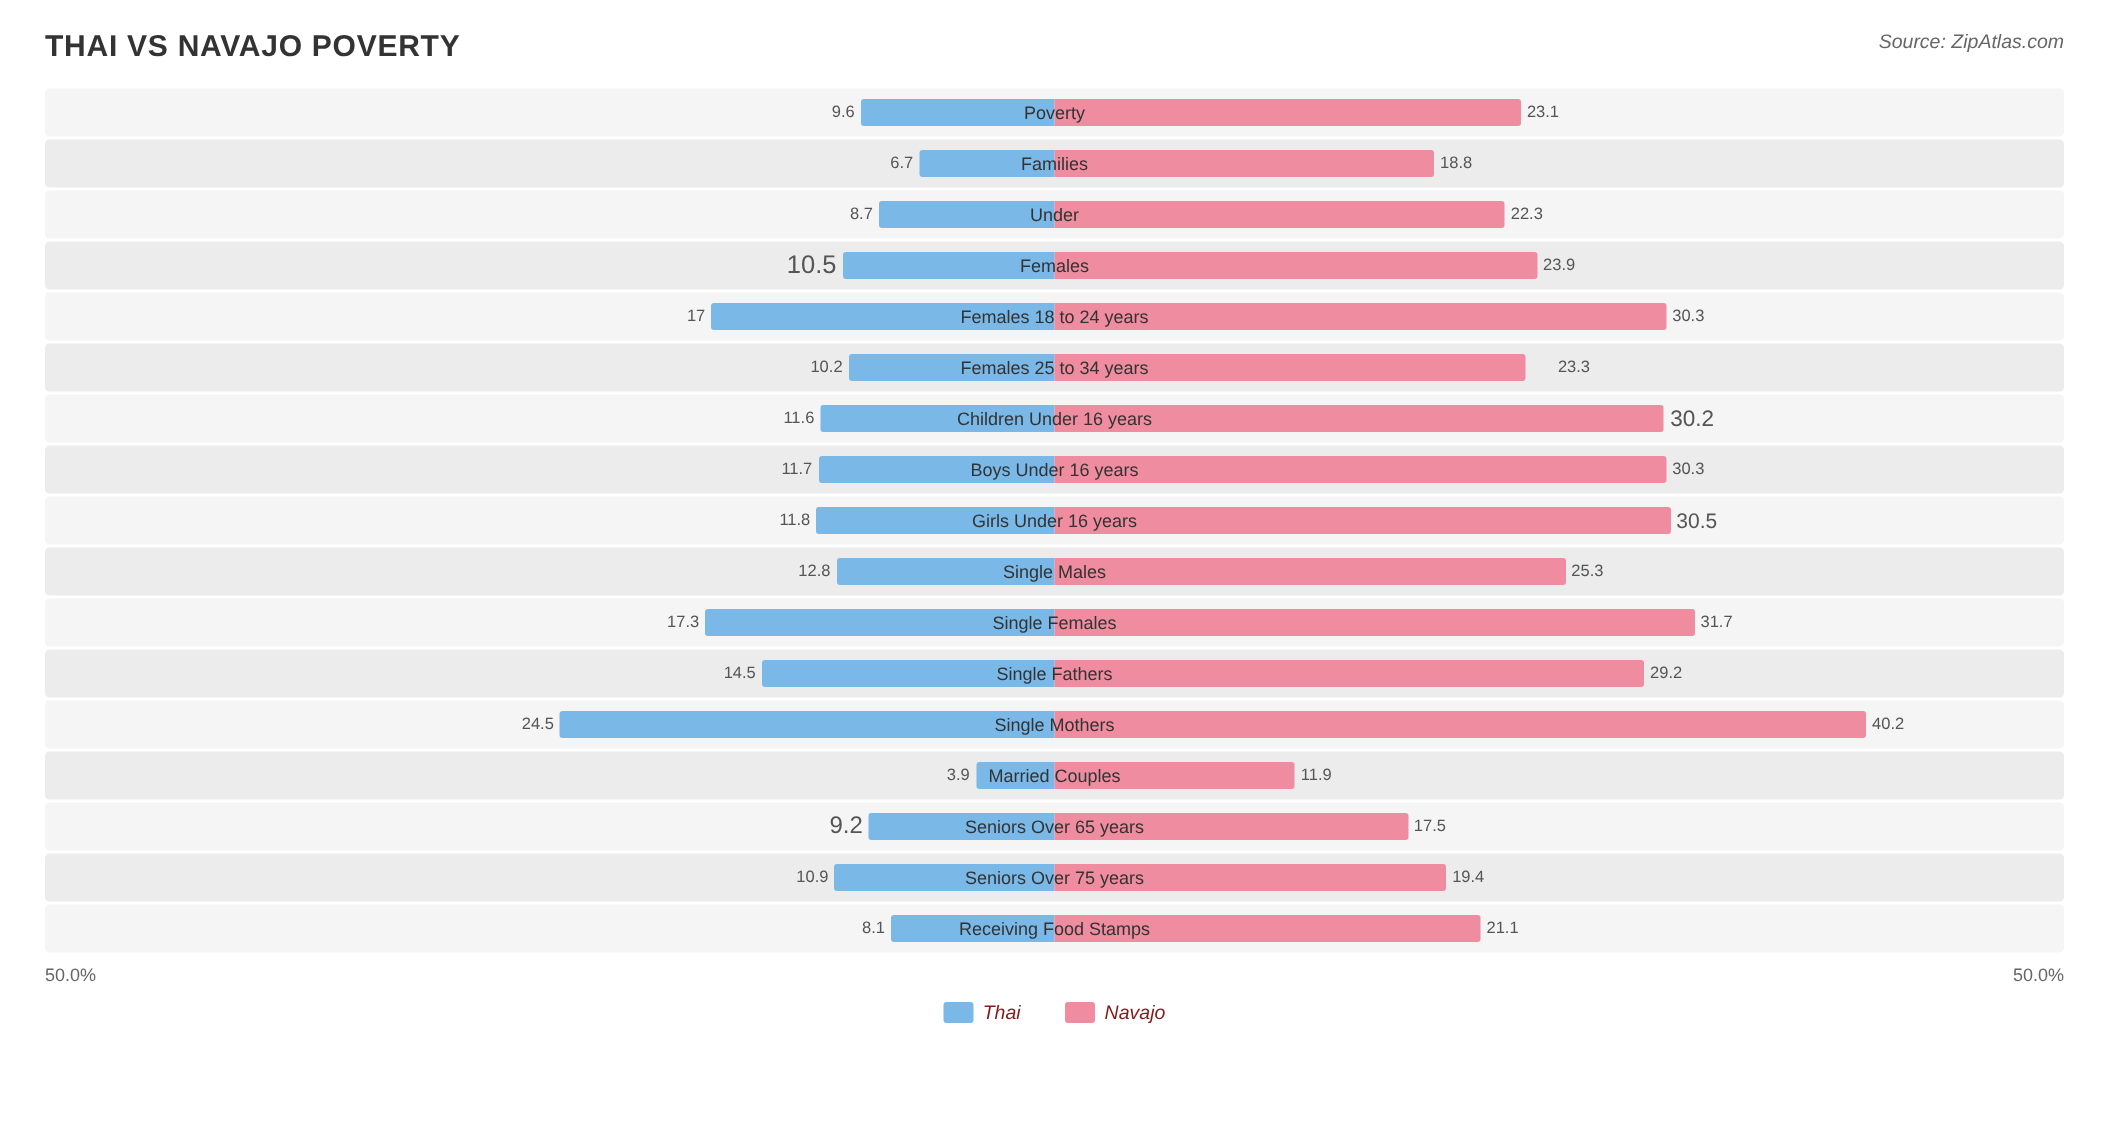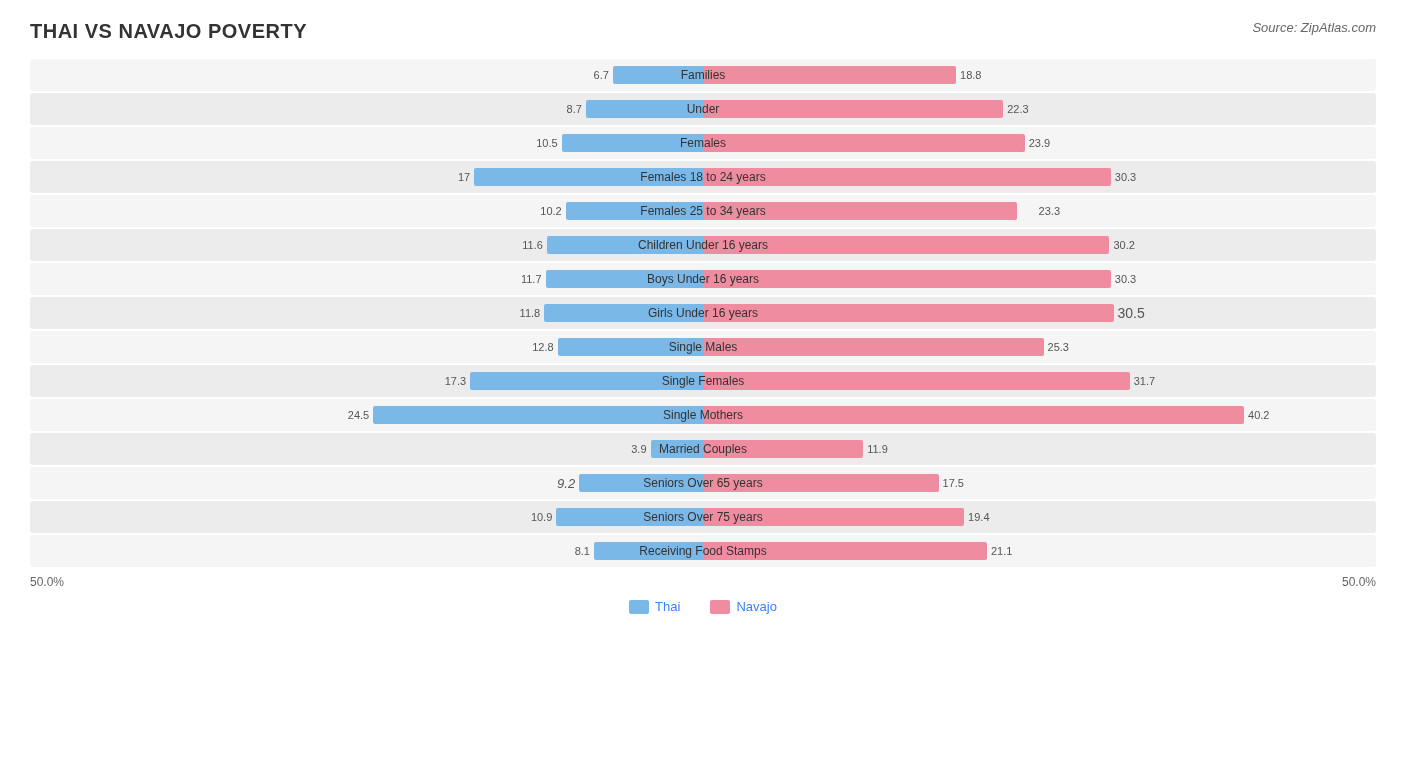--- a/index.html
+++ b/index.html
@@ -115,21 +115,22 @@
       margin-top: 8px;
       font-size: 12px;
       color: #666;
     }
     .legend {
       display: flex;
       justify-content: center;
       gap: 30px;
       margin-top: 10px;
       font-size: 13px;
-      color: #3b82f6;
+      color: #7f1d1d;
+      font-style: italic;
     }
     .legend-item {
       display: flex;
       align-items: center;
       gap: 6px;
     }
     .legend-box {
       width: 20px;
       height: 14px;
       border-radius: 2px;
@@ -140,20 +141,35 @@
 </head>
 <body>
 
 <div class="chart-container">
   <div class="chart-header">
     <div class="chart-title">THAI VS NAVAJO POVERTY</div>
     <div class="chart-source">Source: ZipAtlas.com</div>
   </div>
   <div class="chart-body" id="chart-body">
 
+  <div class="bar-row">
+      <div class="bar-inner">
+        <div class="half half-left">
+          <div class="bar-thai" style="width: 19.2%;">
+          </div>
+          <span class="label-left" style="font-size:11px;color:#555;position:absolute;right:calc(19.2% + 4px);white-space:nowrap;">9.6</span>
+        </div>
+        <span class="label-center">Poverty</span>
+        <div class="half half-right">
+          <div class="bar-navajo" style="width: 46.2%;">
+          </div>
+          <span class="label-right" style="font-size:11px;color:#555;position:absolute;left:calc(46.2% + 4px);white-space:nowrap;">23.1</span>
+        </div>
+      </div>
+    </div>
       <div class="bar-row">
       <div class="bar-inner">
         <div class="half half-left">
           <div class="bar-thai" style="width: 13.4%;">
           </div>
           <span class="label-left" style="font-size:11px;color:#555;position:absolute;right:calc(13.4% + 4px);white-space:nowrap;">6.7</span>
         </div>
         <span class="label-center">Families</span>
         <div class="half half-right">
           <div class="bar-navajo" style="width: 37.6%;">
@@ -175,21 +191,21 @@
           </div>
           <span class="label-right" style="font-size:11px;color:#555;position:absolute;left:calc(44.6% + 4px);white-space:nowrap;">22.3</span>
         </div>
       </div>
     </div>
       <div class="bar-row">
       <div class="bar-inner">
         <div class="half half-left">
           <div class="bar-thai" style="width: 21%;">
           </div>
-          <span class="label-left" style="font-size:11px;color:#555;position:absolute;right:calc(21% + 4px);white-space:nowrap;">10.5</span>
+          <span class="label-left" style="font-size:17px;color:#555;position:absolute;right:calc(21% + 4px);white-space:nowrap;">10.5</span>
         </div>
         <span class="label-center">Females</span>
         <div class="half half-right">
           <div class="bar-navajo" style="width: 47.8%;">
           </div>
           <span class="label-right" style="font-size:11px;color:#555;position:absolute;left:calc(47.8% + 4px);white-space:nowrap;">23.9</span>
         </div>
       </div>
     </div>
       <div class="bar-row">
@@ -226,21 +242,21 @@
       <div class="bar-inner">
         <div class="half half-left">
           <div class="bar-thai" style="width: 23.2%;">
           </div>
           <span class="label-left" style="font-size:11px;color:#555;position:absolute;right:calc(23.2% + 4px);white-space:nowrap;">11.6</span>
         </div>
         <span class="label-center">Children Under 16 years</span>
         <div class="half half-right">
           <div class="bar-navajo" style="width: 60.4%;">
           </div>
-          <span class="label-right" style="font-size:11px;color:#555;position:absolute;left:calc(60.4% + 4px);white-space:nowrap;">30.2</span>
+          <span class="label-right" style="font-size:15px;color:#555;position:absolute;left:calc(60.4% + 4px);white-space:nowrap;">30.2</span>
         </div>
       </div>
     </div>
       <div class="bar-row">
       <div class="bar-inner">
         <div class="half half-left">
           <div class="bar-thai" style="width: 23.4%;">
           </div>
           <span class="label-left" style="font-size:11px;color:#555;position:absolute;right:calc(23.4% + 4px);white-space:nowrap;">11.7</span>
         </div>
@@ -293,20 +309,35 @@
         <div class="half half-right">
           <div class="bar-navajo" style="width: 63.4%;">
           </div>
           <span class="label-right" style="font-size:11px;color:#555;position:absolute;left:calc(63.4% + 4px);white-space:nowrap;">31.7</span>
         </div>
       </div>
     </div>
       <div class="bar-row">
       <div class="bar-inner">
         <div class="half half-left">
+          <div class="bar-thai" style="width: 28.999999999999996%;">
+          </div>
+          <span class="label-left" style="font-size:11px;color:#555;position:absolute;right:calc(28.999999999999996% + 4px);white-space:nowrap;">14.5</span>
+        </div>
+        <span class="label-center">Single Fathers</span>
+        <div class="half half-right">
+          <div class="bar-navajo" style="width: 58.4%;">
+          </div>
+          <span class="label-right" style="font-size:11px;color:#555;position:absolute;left:calc(58.4% + 4px);white-space:nowrap;">29.2</span>
+        </div>
+      </div>
+    </div>
+      <div class="bar-row">
+      <div class="bar-inner">
+        <div class="half half-left">
           <div class="bar-thai" style="width: 49%;">
           </div>
           <span class="label-left" style="font-size:11px;color:#555;position:absolute;right:calc(49% + 4px);white-space:nowrap;">24.5</span>
         </div>
         <span class="label-center">Single Mothers</span>
         <div class="half half-right">
           <div class="bar-navajo" style="width: 80.4%;">
           </div>
           <span class="label-right" style="font-size:11px;color:#555;position:absolute;left:calc(80.4% + 4px);white-space:nowrap;">40.2</span>
         </div>
@@ -325,21 +356,21 @@
           </div>
           <span class="label-right" style="font-size:11px;color:#555;position:absolute;left:calc(23.8% + 4px);white-space:nowrap;">11.9</span>
         </div>
       </div>
     </div>
       <div class="bar-row">
       <div class="bar-inner">
         <div class="half half-left">
           <div class="bar-thai" style="width: 18.4%;">
           </div>
-          <span class="label-left" style="font-size:13px;color:#555;position:absolute;right:calc(18.4% + 4px);white-space:nowrap;font-style:italic;">9.2</span>
+          <span class="label-left" style="font-size:16px;color:#555;position:absolute;right:calc(18.4% + 4px);white-space:nowrap;">9.2</span>
         </div>
         <span class="label-center">Seniors Over 65 years</span>
         <div class="half half-right">
           <div class="bar-navajo" style="width: 35%;">
           </div>
           <span class="label-right" style="font-size:11px;color:#555;position:absolute;left:calc(35% + 4px);white-space:nowrap;">17.5</span>
         </div>
       </div>
     </div>
       <div class="bar-row">

